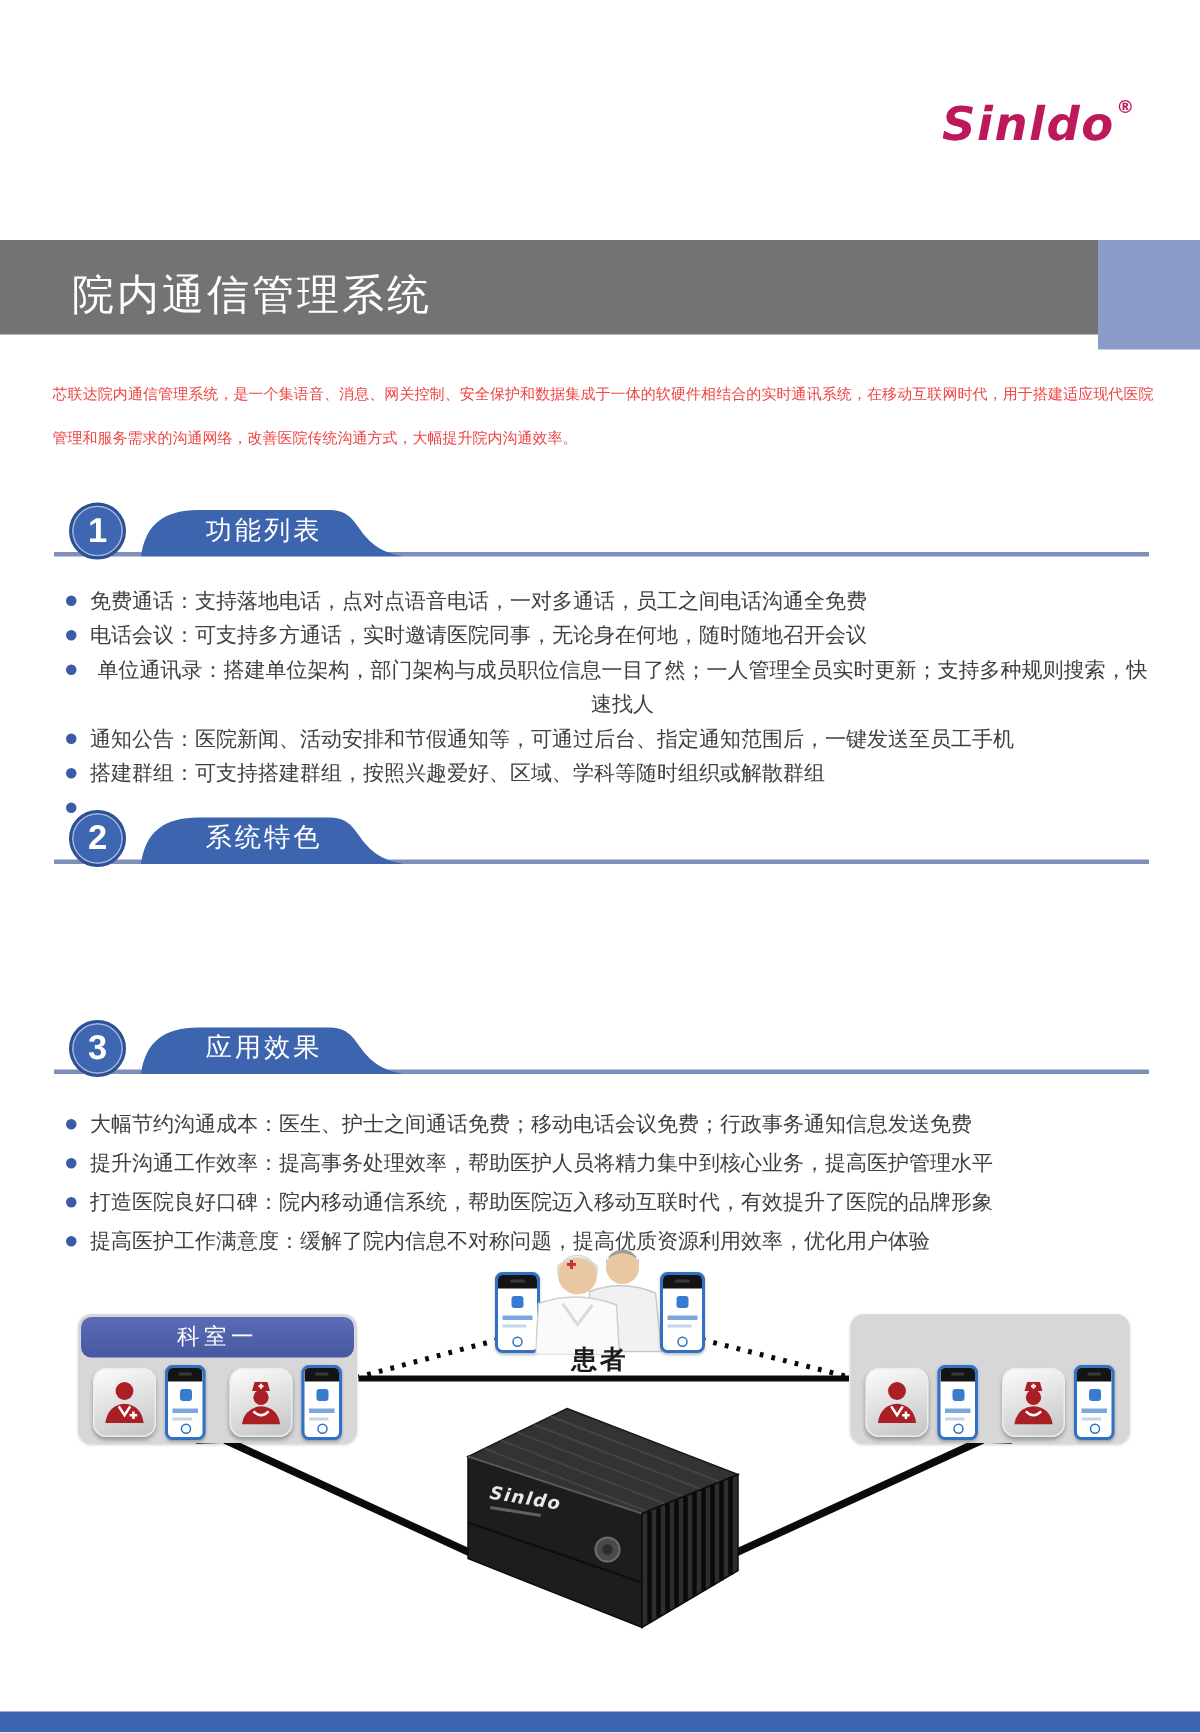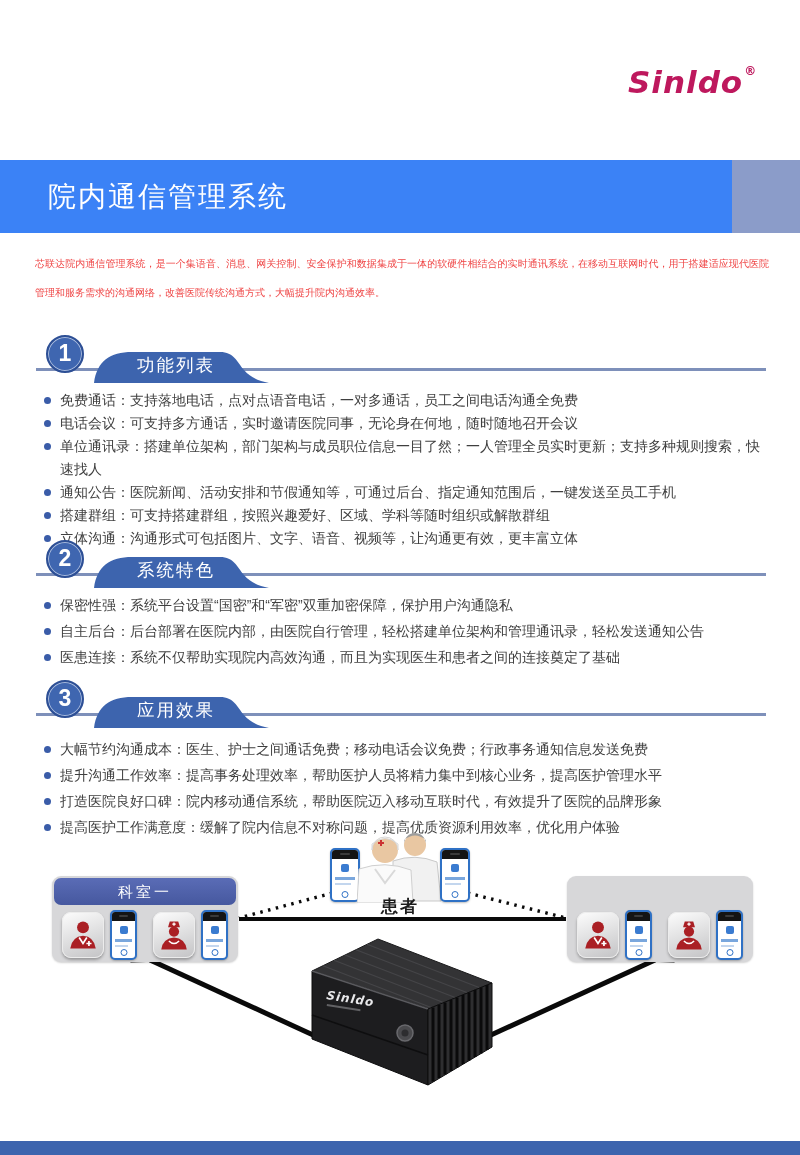--- a/index.html
+++ b/index.html
@@ -7,45 +7,45 @@
   body { font-family:"Liberation Sans","DejaVu Sans",sans-serif; }
   .page { position:relative; width:800px; height:1155px; background:#ffffff; overflow:hidden; margin:0 auto; }
 
   
   .logo { position:absolute; left:628px; top:64px; width:130px; color:#be185d;
           font-family:"DejaVu Sans",sans-serif; font-style:italic; font-weight:800;
           font-size:31px; letter-spacing:1px; }
   .logo sup { font-size:12px; font-style:normal; font-weight:700; vertical-align:18px; margin-left:1px; }
 
   
-  .band { position:absolute; left:0; top:160px; width:800px; height:73px; background:#3b82f6; }
+  .band { position:absolute; left:0; top:160px; width:800px; height:63px; background:#737373; }
   .band-accent { position:absolute; right:0; top:0; width:68px; height:73px; background:#8b9cc9; }
   .band-title { position:absolute; left:48px; top:0; height:73px; line-height:73px;
                 color:#ffffff; font-size:28px; font-weight:500; letter-spacing:2px; }
 
   
   .intro { position:absolute; left:35px; top:249px; width:734px; font-size:10px;
            line-height:29px; color:#ef4444; text-align:justify; }
 
   
   .sec { position:absolute; left:0; width:800px; height:40px; }
   .sec-line { position:absolute; left:36px; top:33px; width:730px; height:3px; background:#7e90ba; }
-  .sec-tab { position:absolute; left:94px; top:2px; width:175px; height:34px;margin-top:12px; }
+  .sec-tab { position:absolute; left:94px; top:2px; width:175px; height:34px; }
   .sec-tab svg { position:absolute; left:0; top:0; }
   .sec-tab-label { position:absolute; left:22px; top:0; width:120px; height:34px; line-height:32px;
                    text-align:center; color:#ffffff; font-size:17.5px; letter-spacing:2px; }
   .sec-num { position:absolute; left:46px; top:0; width:38px; height:38px; border-radius:50%;
              background:#3f66b0; border:2px solid #2d4f95; color:#ffffff; font-weight:700;
              font-size:23px; text-align:center; line-height:33px;
              box-shadow:inset 0 0 0 1px rgba(255,255,255,.55); }
 
   
   .bullets { position:absolute; left:44px; width:726px; list-style:none; }
   .bullets li { display:flex; align-items:flex-start; color:#3f3f3f; font-size:14px; }
-  .lh23 li { line-height:23px; }
+  .lh23 li { line-height:23px;text-align:center; }
   .lh26 li { line-height:26px; }
   .dot { flex:0 0 auto; width:7px; height:7px; border-radius:50%; background:#3a5ca8; margin:8px 9px 0 0; }
   .lh26 .dot { margin-top:10px; }
 
   
   .diagram-lines { position:absolute; left:0; top:0; z-index:1; pointer-events:none; }
 
   .dept { position:absolute; top:876px; width:186px; height:86px; background:#d7d7d9;
           border-radius:9px; z-index:2; box-shadow:0 1px 2px rgba(0,0,0,.18); }
   .dept-head { position:absolute; left:2px; right:2px; top:2px; height:27px; border-radius:7px;
@@ -129,49 +129,34 @@
     <li>
         <span class="dot"></span>
         <span>通知公告：医院新闻、活动安排和节假通知等，可通过后台、指定通知范围后，一键发送至员工手机</span>
       </li>
     <li>
         <span class="dot"></span>
         <span>搭建群组：可支持搭建群组，按照兴趣爱好、区域、学科等随时组织或解散群组</span>
       </li>
     <li>
         <span class="dot"></span>
-        <span>立体沟通：沟通形式可包括图片、文字、语音、视频等，让沟通更有效，更丰富立体</span>
       </li>
   </ul>
 
   <div class="sec" style="top:540px;">
     <div class="sec-line"></div>
     <div class="sec-tab">
       <svg width="175" height="34" viewBox="0 0 175 34">
         <path d="M0,34 C3,12 16,3 38,3 L126,3 C140,3 143,13 150,21 C157,29 165,32 175,34 Z" fill="#3d64ae"></path>
       </svg>
       <span class="sec-tab-label">系统特色</span>
     </div>
     <div class="sec-num">2</div>
   </div>
 
-  <ul class="bullets lh26" style="top:592px;">
-    <li>
-        <span class="dot"></span>
-        <span>保密性强：系统平台设置“国密”和“军密”双重加密保障，保护用户沟通隐私</span>
-      </li>
-    <li>
-        <span class="dot"></span>
-        <span>自主后台：后台部署在医院内部，由医院自行管理，轻松搭建单位架构和管理通讯录，轻松发送通知公告</span>
-      </li>
-    <li>
-        <span class="dot"></span>
-        <span>医患连接：系统不仅帮助实现院内高效沟通，而且为实现医生和患者之间的连接奠定了基础</span>
-      </li>
-  </ul>
 
   <div class="sec" style="top:680px;">
     <div class="sec-line"></div>
     <div class="sec-tab">
       <svg width="175" height="34" viewBox="0 0 175 34">
         <path d="M0,34 C3,12 16,3 38,3 L126,3 C140,3 143,13 150,21 C157,29 165,32 175,34 Z" fill="#3d64ae"></path>
       </svg>
       <span class="sec-tab-label">应用效果</span>
     </div>
     <div class="sec-num">3</div>

